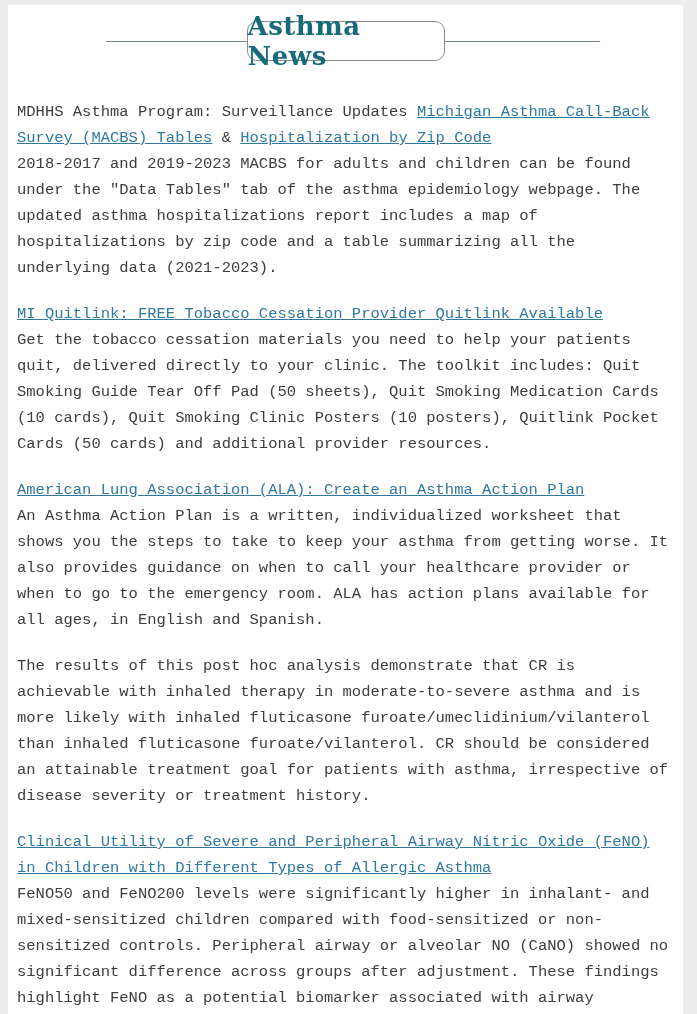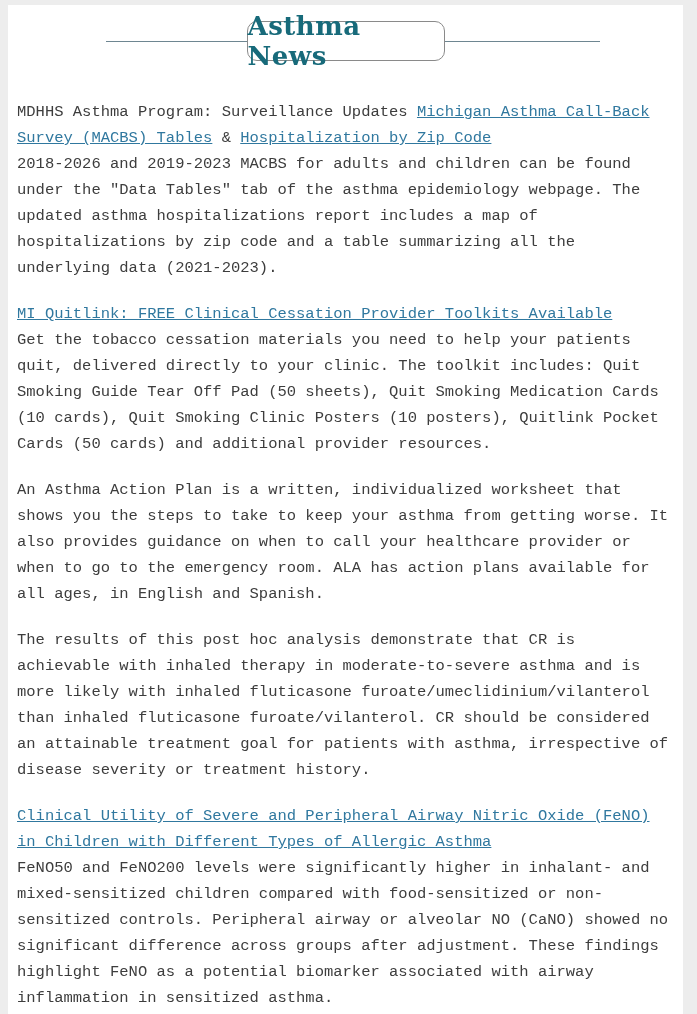--- a/index.html
+++ b/index.html
@@ -50,29 +50,30 @@
         <div class="mast-line"></div>
         <div class="mast-box">
           <span class="mast-title">Asthma News</span>
         </div>
       </div>
 
       <div class="articles">
 
         <div class="section">
           <p><span>MDHHS Asthma Program: Surveillance Updates </span><a class="lnk" href="#">Michigan Asthma Call-Back Survey (MACBS) Tables</a><span> &amp; </span><a class="lnk" href="#">Hospitalization by Zip Code</a></p>
-          <p class="body-copy">2018-2026 and 2019-2023 MACBS for adults and children can be found under the "Data Tables" tab of the asthma epidemiology webpage. The updated asthma hospitalizations report includes a map of hospitalizations by zip code and a table summarizing all the underlying data (2021-2023).</p>
+          <p class="body-copy">2018-2017 and 2019-2023 MACBS for adults and children can be found under the "Data Tables" tab of the asthma epidemiology webpage. The updated asthma hospitalizations report includes a map of hospitalizations by zip code and a table summarizing all the underlying data (2021-2023).</p>
         </div>
 
         <div class="section">
-          <p><a class="lnk" href="#">MI Quitlink: FREE Clinical Cessation Provider Toolkits Available</a></p>
+          <p><a class="lnk" href="#">MI Quitlink: FREE Tobacco Cessation Provider Quitlink Available</a></p>
           <p class="body-copy">Get the tobacco cessation materials you need to help your patients quit, delivered directly to your clinic. The toolkit includes: Quit Smoking Guide Tear Off Pad (50 sheets), Quit Smoking Medication Cards (10 cards), Quit Smoking Clinic Posters (10 posters), Quitlink Pocket Cards (50 cards) and additional provider resources.</p>
         </div>
 
         <div class="section">
+          <p><a class="lnk" href="#">American Lung Association (ALA): Create an Asthma Action Plan</a></p>
           <p class="body-copy">An Asthma Action Plan is a written, individualized worksheet that shows you the steps to take to keep your asthma from getting worse. It also provides guidance on when to call your healthcare provider or when to go to the emergency room. ALA has action plans available for all ages, in English and Spanish.</p>
         </div>
 
         <div class="section">
           <p class="body-copy">The results of this post hoc analysis demonstrate that CR is achievable with inhaled therapy in moderate-to-severe asthma and is more likely with inhaled fluticasone furoate/umeclidinium/vilanterol than inhaled fluticasone furoate/vilanterol. CR should be considered an attainable treatment goal for patients with asthma, irrespective of disease severity or treatment history.</p>
         </div>
 
         <div class="section">
           <p><a class="lnk" href="#">Clinical Utility of Severe and Peripheral Airway Nitric Oxide (FeNO) in Children with Different Types of Allergic Asthma</a></p>
           <p class="body-copy">FeNO50 and FeNO200 levels were significantly higher in inhalant- and mixed-sensitized children compared with food-sensitized or non-sensitized controls. Peripheral airway or alveolar NO (CaNO) showed no significant difference across groups after adjustment. These findings highlight FeNO as a potential biomarker associated with airway inflammation in sensitized asthma.</p>

